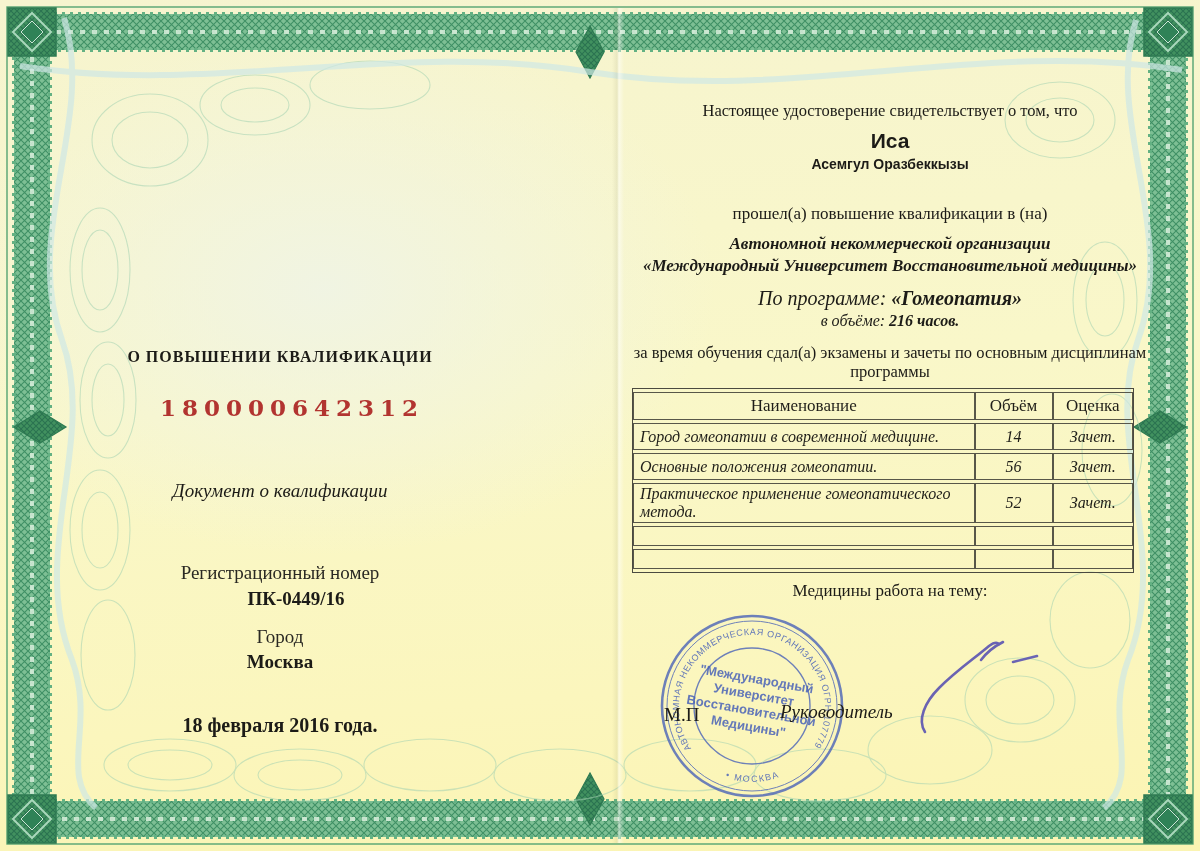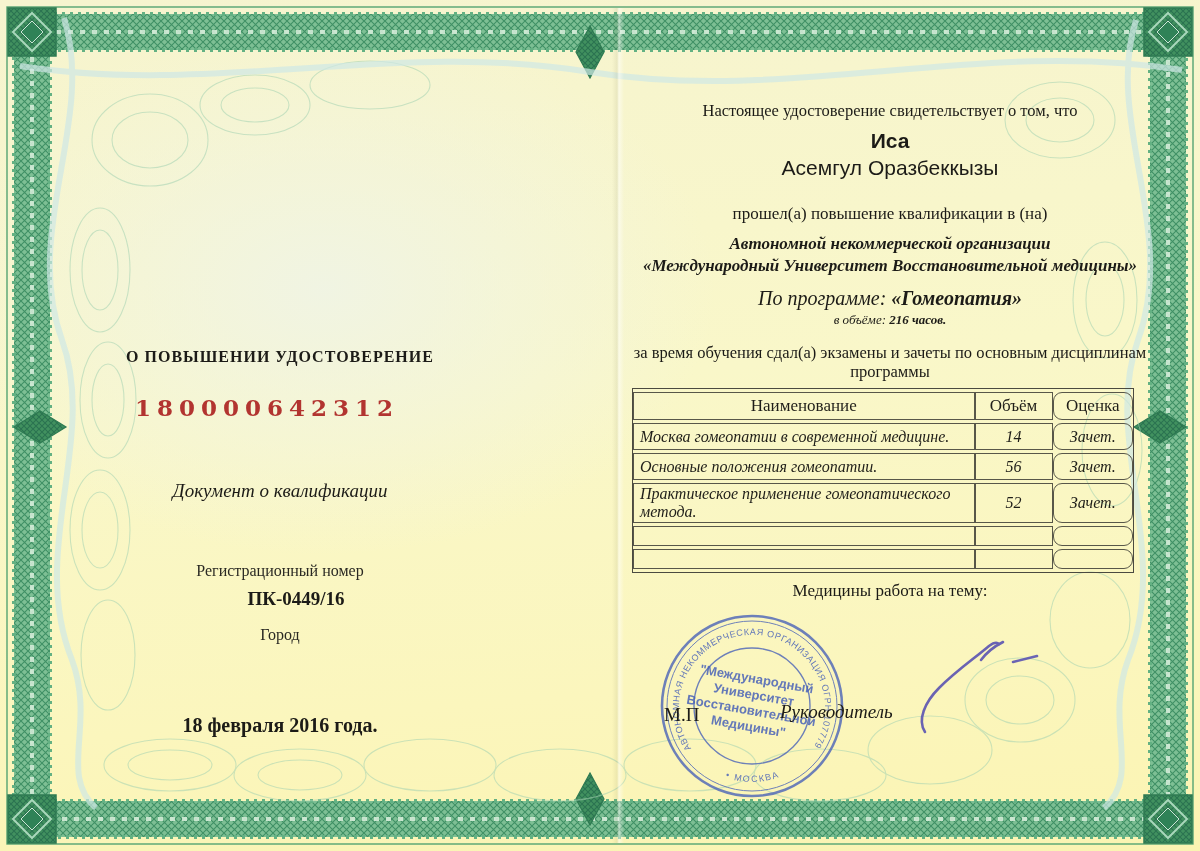--- a/index.html
+++ b/index.html
@@ -14,45 +14,45 @@
   .abs{position:absolute;}
   .ctr{text-align:center;}
   .decor{left:0;top:0;z-index:0;}
   .fold{left:612px;top:8px;width:12px;height:835px;z-index:1;
     background:linear-gradient(90deg,rgba(0,0,0,0) 0%,rgba(110,110,70,.10) 42%,rgba(255,255,250,.55) 58%,rgba(0,0,0,0) 100%);}
   .txt{z-index:2;color:#1c1b17;}
   
   .org-left{left:50px;top:116px;width:470px;font-size:19px;font-weight:bold;font-style:italic;line-height:1.6;color:#24231e;}
   .title{left:40px;top:296px;width:480px;font-size:37px;font-weight:bold;letter-spacing:1px;color:#23221d;}
   .subtitle{left:40px;top:348px;width:480px;font-size:16px;font-weight:bold;letter-spacing:1px;}
-  .serial{left:27px;top:394px;width:480px;font-family:"DejaVu Serif",serif;font-size:23px;font-weight:bold;letter-spacing:6px;color:#b23430;}
+  .serial{left:52px;top:394px;width:480px;font-family:"DejaVu Serif",serif;font-size:23px;font-weight:bold;letter-spacing:6px;color:#b23430;}
   .doctype{left:40px;top:480px;width:480px;font-size:19px;font-style:italic;}
-  .lbl{left:40px;width:480px;font-size:16px;color:#2a2923;}
+  .lbl{left:40px;width:480px;font-size:19px;color:#2a2923;}
   .val{left:40px;width:480px;font-size:19px;font-weight:bold;}
   
   .rp{left:632px;width:516px;}
   .intro{top:101px;font-size:16.5px;}
   .name1{top:129px;font-size:21px;font-weight:bold;font-family:"Liberation Sans",sans-serif;}
-  .name2{top:156px;font-size:21px;font-weight:normal;font-family:"Liberation Sans",sans-serif;}
+  .name2{top:156px;font-size:14px;font-weight:bold;font-family:"Liberation Sans",sans-serif;}
   .completed{top:204px;font-size:17px;}
   .orgr{font-size:17px;font-weight:bold;font-style:italic;}
   .orgr1{top:234px;} .orgr2{top:256px;}
   .progline{top:287px;font-size:20px;font-style:italic;}
-  .volline{top:312px;font-size:13px;font-style:italic;}
+  .volline{top:312px;font-size:16px;font-style:italic;}
   .boldital{font-weight:bold;}
   .exams{top:344px;font-size:16.5px;line-height:1.15;}
   .finalwork{top:581px;font-size:17px;}
   
   table.disc{position:absolute;left:632px;top:388px;width:502px;z-index:2;border-collapse:separate;border-spacing:0 3px;
     border:1.5px solid #4b4a40;background:transparent;}
   table.disc td{border:1px solid #585749;font-size:16px;color:#1f1e19;height:23px;padding:1px 6px;}
   table.disc tr.hdr td{font-size:17px;font-style:normal;text-align:center;height:24px;}
   td.c-name{width:352px;font-style:italic;padding-left:16px;margin-top:16px;}
   td.c-vol{width:66px;font-style:italic;text-align:center;}
-  td.c-grade{width:68px;font-style:italic;text-align:center;border-radius:9px;}
+  td.c-grade{width:68px;font-style:italic;text-align:center;}
   tr.empty td{height:16px;}
   
   .mp{left:664px;top:704px;font-size:19px;z-index:3;}
   .head{left:780px;top:701px;font-size:19px;font-style:italic;z-index:3;}
   .stamp{left:652px;top:606px;z-index:2;}
   .sig{left:915px;top:630px;z-index:3;}
 </style>
 </head>
 <body>
 
@@ -148,27 +148,28 @@
     <g fill="none" stroke="#cfe8e6" stroke-width="6" opacity=".7">
       <path d="M 64 18 C 96 120, 22 230, 62 340 C 98 440, 28 550, 72 660 C 96 725, 58 775, 96 808"></path>
       <path d="M 20 66 C 210 96, 400 40, 590 72 C 790 104, 980 38, 1182 70"></path>
       <path d="M 1136 20 C 1104 120, 1178 230, 1138 340 C 1102 440, 1172 550, 1128 660 C 1104 725, 1142 775, 1104 808"></path>
     </g>
   </svg>
 
   <div class="abs fold"></div>
 
 
-  <div class="abs txt ctr subtitle">О ПОВЫШЕНИИ УДОСТОВЕРЕНИЕ</div>
+  <div class="abs txt ctr subtitle">О ПОВЫШЕНИИ КВАЛИФИКАЦИИ</div>
   <div class="abs txt ctr serial">180000642312</div>
   <div class="abs txt ctr doctype">Документ о квалификации</div>
 
   <div class="abs txt ctr lbl" style="top:562px;">Регистрационный номер</div>
   <div class="abs txt ctr val" style="top:588px;margin-left:16px;">ПК-0449/16</div>
   <div class="abs txt ctr lbl" style="top:626px;">Город</div>
+  <div class="abs txt ctr val" style="top:651px;">Москва</div>
   <div class="abs txt ctr val" style="top:714px;font-size:20px;text-align:center;">18 февраля 2016 года.</div>
 
   <div class="abs txt ctr rp intro">Настоящее удостоверение свидетельствует о том, что</div>
   <div class="abs txt ctr rp name1">Иса</div>
   <div class="abs txt ctr rp name2">Асемгул Оразбеккызы</div>
   <div class="abs txt ctr rp completed">прошел(а) повышение квалификации в (на)</div>
   <div class="abs txt ctr rp orgr orgr1">Автономной некоммерческой организации</div>
   <div class="abs txt ctr rp orgr orgr2">«Международный Университет Восстановительной медицины»</div>
 
   <div class="abs txt ctr rp progline">
@@ -183,21 +184,21 @@
   <div class="abs txt ctr rp exams">за время обучения сдал(а) экзамены и зачеты по основным дисциплинам программы</div>
 
   <table class="disc">
     <tbody>
       <tr class="hdr">
         <td class="c-name">Наименование</td>
         <td class="c-vol">Объём</td>
         <td class="c-grade">Оценка</td>
       </tr>
       <tr>
-        <td class="c-name">Москва гомеопатии в современной медицине.</td>
+        <td class="c-name">Город гомеопатии в современной медицине.</td>
         <td class="c-vol">14</td>
         <td class="c-grade">Зачет.</td>
       </tr>
       <tr>
         <td class="c-name">Основные положения гомеопатии.</td>
         <td class="c-vol">56</td>
         <td class="c-grade">Зачет.</td>
       </tr>
       <tr>
         <td class="c-name">Практическое применение гомеопатического метода.</td>

